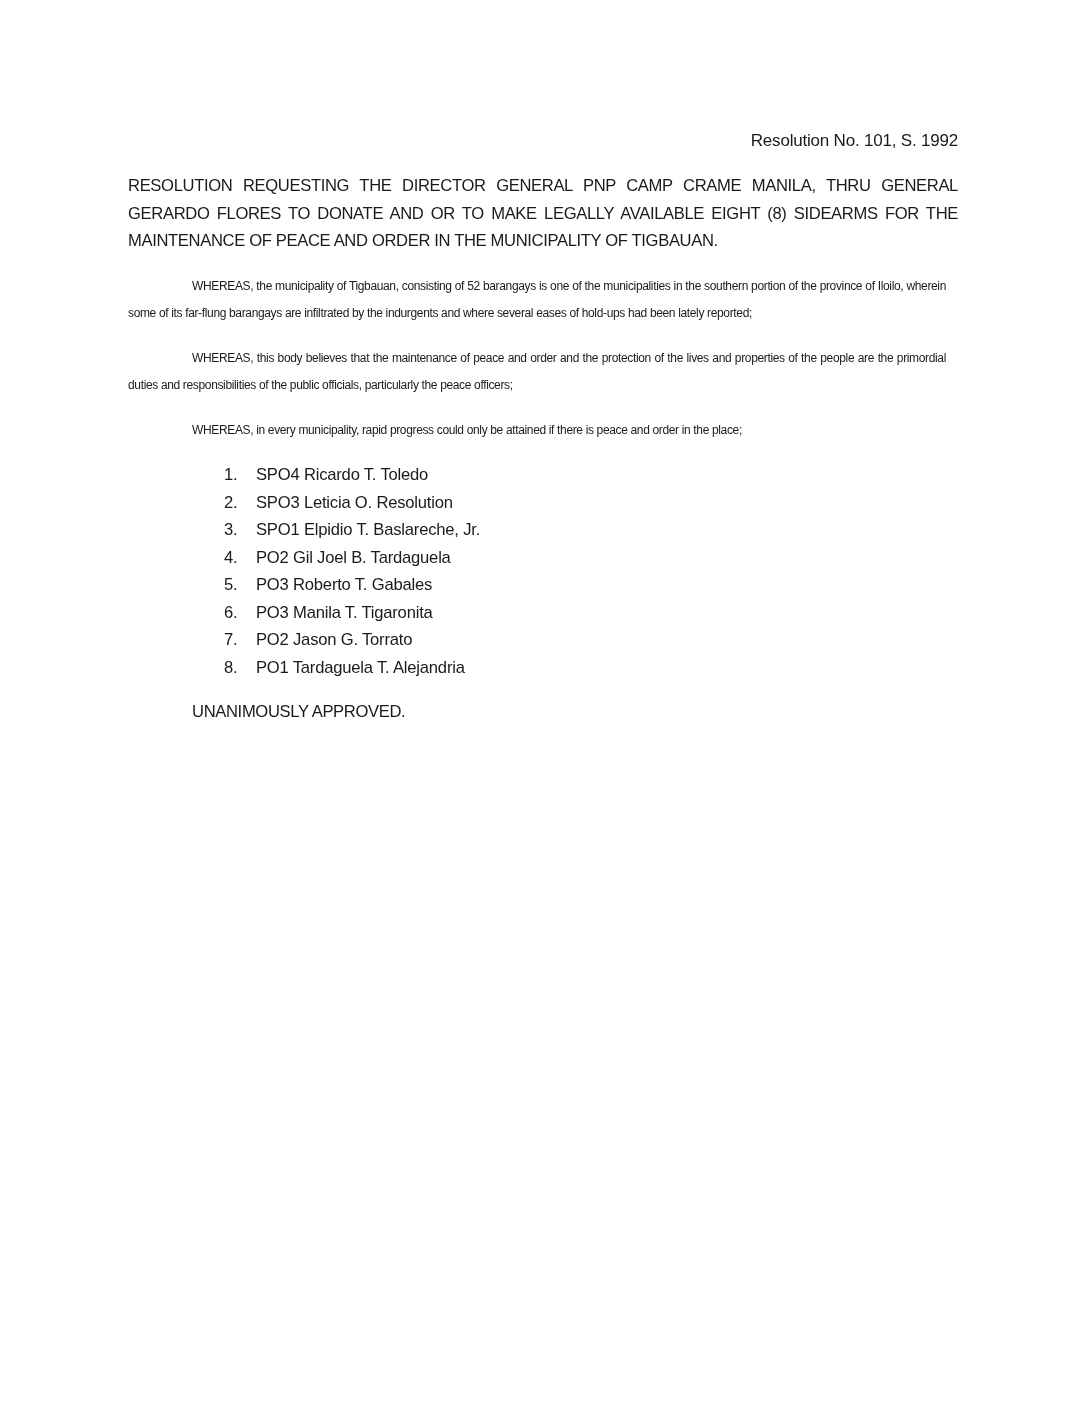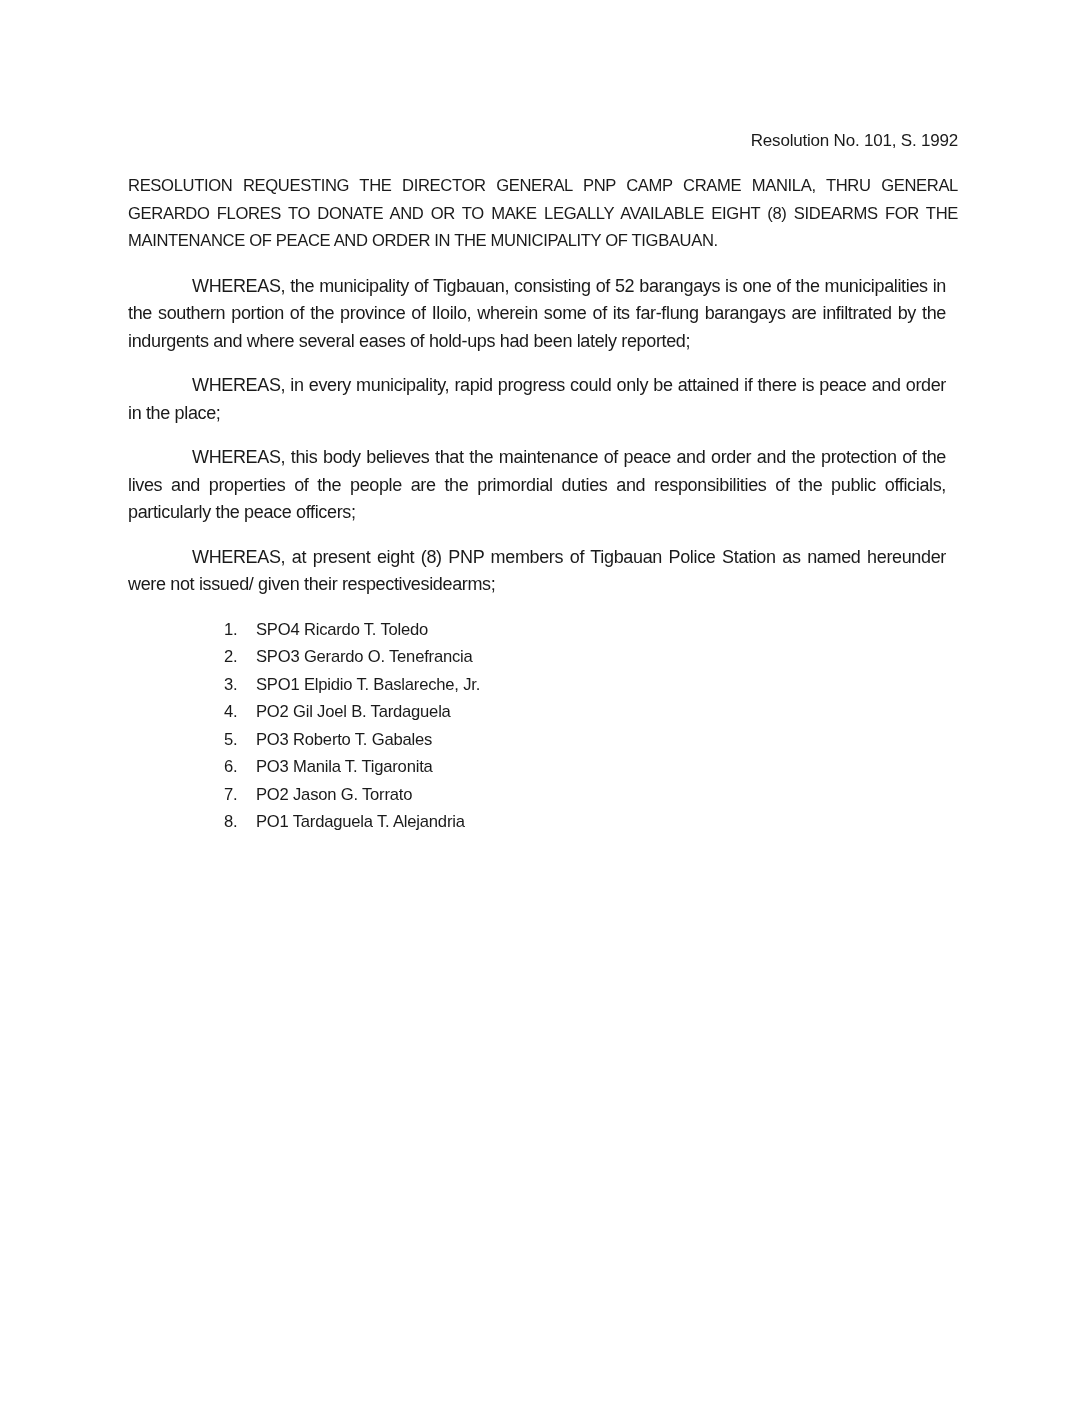--- a/index.html
+++ b/index.html
@@ -31,21 +31,21 @@
     .heading {
       font-size: 16.6px;
       line-height: 27.5px;
       text-align: justify;
       text-align-last: left;
       margin: 0 0 18px 0;
       letter-spacing: -0.35px;
       word-spacing: 0px;
     }
     .para {
-      font-size: 18px;
+      font-size: 12px;
       line-height: 27.5px;
       text-align: justify;
       text-align-last: left;
       margin: 0 12px 17px 0;
       text-indent: 64px;
       letter-spacing: -0.35px;
     }
     .members {
       list-style: none;
       margin: 0 0 17px 0;
@@ -73,32 +73,31 @@
   </style>
 </head>
 <body>
 
 <div class="page">
   <p class="doc-title">Resolution No. 101, S. 1992</p>
 
   <p class="heading">RESOLUTION REQUESTING THE DIRECTOR GENERAL PNP CAMP CRAME MANILA, THRU GENERAL GERARDO FLORES TO DONATE AND OR TO MAKE LEGALLY AVAILABLE EIGHT (8) SIDEARMS FOR THE MAINTENANCE OF PEACE AND ORDER IN THE MUNICIPALITY OF TIGBAUAN.</p>
 
   <p class="para">WHEREAS, the municipality of Tigbauan, consisting of 52 barangays is one of the municipalities in the southern portion of the province of Iloilo, wherein some of its far-flung barangays are infiltrated by the indurgents and where several eases of hold-ups had been lately reported;</p>
+  <p class="para">WHEREAS, this body believes that the maintenance of peace and order and the protection of the lives and properties of the people are the primordial duties and responsibilities of the public officials, particularly the peace officers;</p>
   <p class="para">WHEREAS, in every municipality, rapid progress could only be attained if there is peace and order in the place;</p>
-  <p class="para">WHEREAS, this body believes that the maintenance of peace and order and the protection of the lives and properties of the people are the primordial duties and responsibilities of the public officials, particularly the peace officers;</p>
-  <p class="para">WHEREAS, at present eight (8) PNP members of Tigbauan Police Station as named hereunder were not issued/ given their respectivesidearms;</p>
 
   <ol class="members">
     <li class="member">
       <span class="member-num">1.</span>
       <span>SPO4 Ricardo T. Toledo</span>
     </li>
     <li class="member">
       <span class="member-num">2.</span>
-      <span>SPO3 Gerardo O. Tenefrancia</span>
+      <span>SPO3 Leticia O. Resolution</span>
     </li>
     <li class="member">
       <span class="member-num">3.</span>
       <span>SPO1 Elpidio T. Baslareche, Jr.</span>
     </li>
     <li class="member">
       <span class="member-num">4.</span>
       <span>PO2 Gil Joel B. Tardaguela</span>
     </li>
     <li class="member">
@@ -112,13 +111,14 @@
     <li class="member">
       <span class="member-num">7.</span>
       <span>PO2 Jason G. Torrato</span>
     </li>
     <li class="member">
       <span class="member-num">8.</span>
       <span>PO1 Tardaguela T. Alejandria</span>
     </li>
   </ol>
 
+  <p class="closing">UNANIMOUSLY APPROVED.</p>
 </div>
 
 </body></html>

